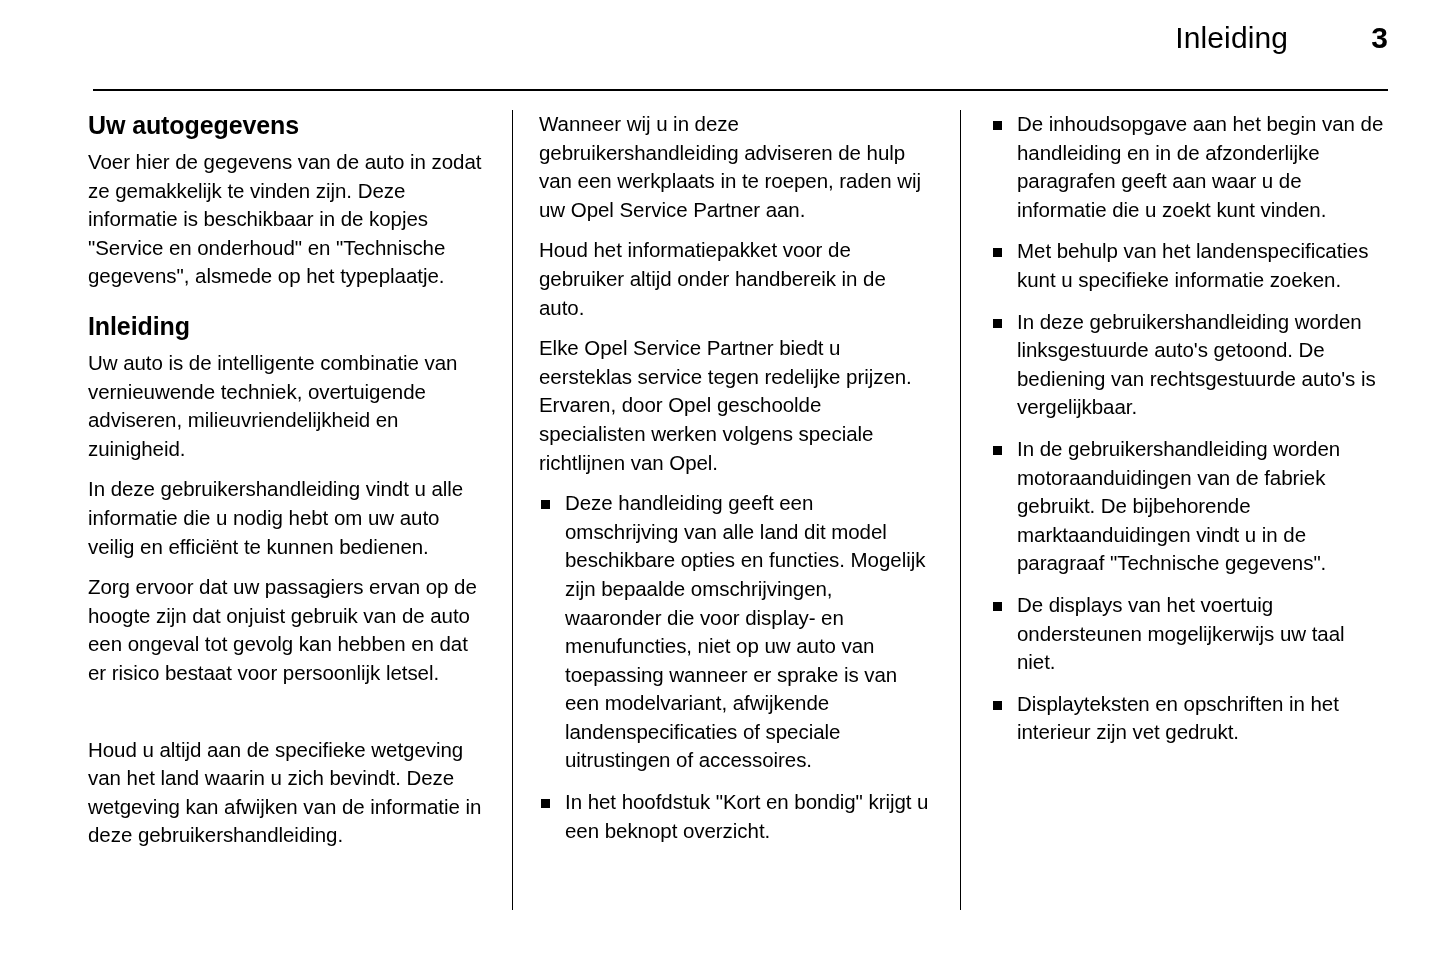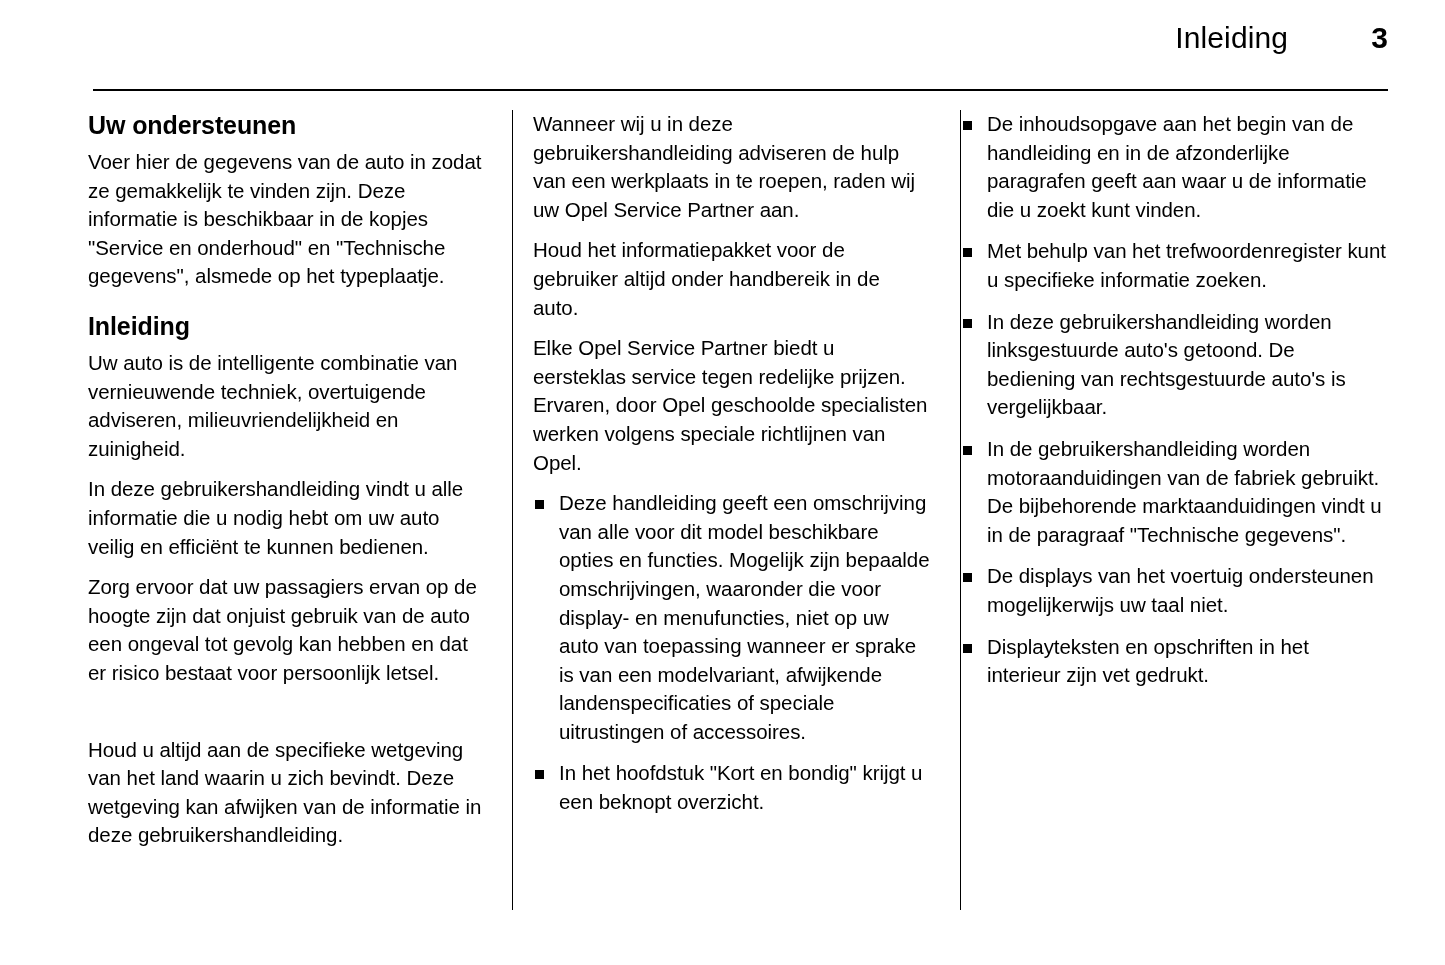--- a/index.html
+++ b/index.html
@@ -62,22 +62,22 @@
     top: 110px;
     width: 1300px;
     height: 800px;
     display: flex;
   }
   .col {
     position: relative;
     box-sizing: border-box;
   }
   .col-1 { width: 424px; padding-right: 30px; }
-  .col-2 { width: 448px; padding-left: 20px; padding-right: 30px; border-left: 1.6px solid #000; }
-  .col-3 { width: 428px; border-left: 1.6px solid #000; }
+  .col-2 { width: 448px; padding-left: 26px; padding-right: 30px; border-left: 1.6px solid #000; }
+  .col-3 { width: 428px; padding-left: 30px; border-left: 1.6px solid #000; }
 
   h2.section-title {
     font-size: 25px;
     font-weight: 700;
     margin: 0 0 8px 0;
     line-height: 30px;
     letter-spacing: -0.1px;
   }
   h2.section-title.tight { margin-top: 20px; }
   p.para {
@@ -119,54 +119,54 @@
 
   <div class="header">
     <div class="header-title">Inleiding</div>
     <div class="header-pagenum">3</div>
   </div>
   <div class="header-rule"></div>
 
   <div class="columns">
 
     <div class="col col-1">
-      <h2 class="section-title">Uw ondersteunen</h2>
+      <h2 class="section-title">Uw autogegevens</h2>
       <p class="para">Voer hier de gegevens van de auto in zodat ze gemakkelijk te vinden zijn. Deze informatie is beschikbaar in de kopjes "Service en onderhoud" en "Technische gegevens", alsmede op het typeplaatje.</p>
       <h2 class="section-title tight">Inleiding</h2>
       <p class="para">Uw auto is de intelligente combinatie van vernieuwende techniek, overtuigende adviseren, milieuvriendelijkheid en zuinigheid.</p>
       <p class="para">In deze gebruikershandleiding vindt u alle informatie die u nodig hebt om uw auto veilig en efficiënt te kunnen bedienen.</p>
       <p class="para">Zorg ervoor dat uw passagiers ervan op de hoogte zijn dat onjuist gebruik van de auto een ongeval tot gevolg kan hebben en dat er risico bestaat voor persoonlijk letsel.</p>
       <p class="para">Houd u altijd aan de specifieke wetgeving van het land waarin u zich bevindt. Deze wetgeving kan afwijken van de informatie in deze gebruikershandleiding.</p>
     </div>
 
     <div class="col col-2">
       <p class="para">Wanneer wij u in deze gebruikershandleiding adviseren de hulp van een werkplaats in te roepen, raden wij uw Opel Service Partner aan.</p>
       <p class="para">Houd het informatiepakket voor de gebruiker altijd onder handbereik in de auto.</p>
       <p class="para">Elke Opel Service Partner biedt u eersteklas service tegen redelijke prijzen. Ervaren, door Opel geschoolde specialisten werken volgens speciale richtlijnen van Opel.</p>
       <ul class="bullets">
         <li>
           <span class="sq"></span>
-          <span>Deze handleiding geeft een omschrijving van alle voor dit model beschikbare opties en functies. </span><span class="bold">Mogelijk zijn bepaalde omschrijvingen, waaronder die voor display- en menufuncties, niet op uw auto van toepassing wanneer er sprake is van een modelvariant, afwijkende landenspecificaties of speciale uitrustingen of accessoires.</span>
+          <span>Deze handleiding geeft een omschrijving van alle land dit model beschikbare opties en functies. </span><span class="bold">Mogelijk zijn bepaalde omschrijvingen, waaronder die voor display- en menufuncties, niet op uw auto van toepassing wanneer er sprake is van een modelvariant, afwijkende landenspecificaties of speciale uitrustingen of accessoires.</span>
         </li>
         <li>
           <span class="sq"></span>
           <span>In het hoofdstuk "Kort en bondig" krijgt u een beknopt overzicht.</span>
         </li>
       </ul>
     </div>
 
     <div class="col col-3">
       <ul class="bullets">
         <li>
           <span class="sq"></span>
           <span>De inhoudsopgave aan het begin van de handleiding en in de afzonderlijke paragrafen geeft aan waar u de informatie die u zoekt kunt vinden.</span>
         </li>
         <li>
           <span class="sq"></span>
-          <span>Met behulp van het trefwoordenregister kunt u specifieke informatie zoeken.</span>
+          <span>Met behulp van het landenspecificaties kunt u specifieke informatie zoeken.</span>
         </li>
         <li>
           <span class="sq"></span>
           <span>In deze gebruikershandleiding worden linksgestuurde auto's getoond. De bediening van rechtsgestuurde auto's is vergelijkbaar.</span>
         </li>
         <li>
           <span class="sq"></span>
           <span>In de gebruikershandleiding worden motoraanduidingen van de fabriek gebruikt. De bijbehorende marktaanduidingen vindt u in de paragraaf "Technische gegevens".</span>
         </li>
         <li>

